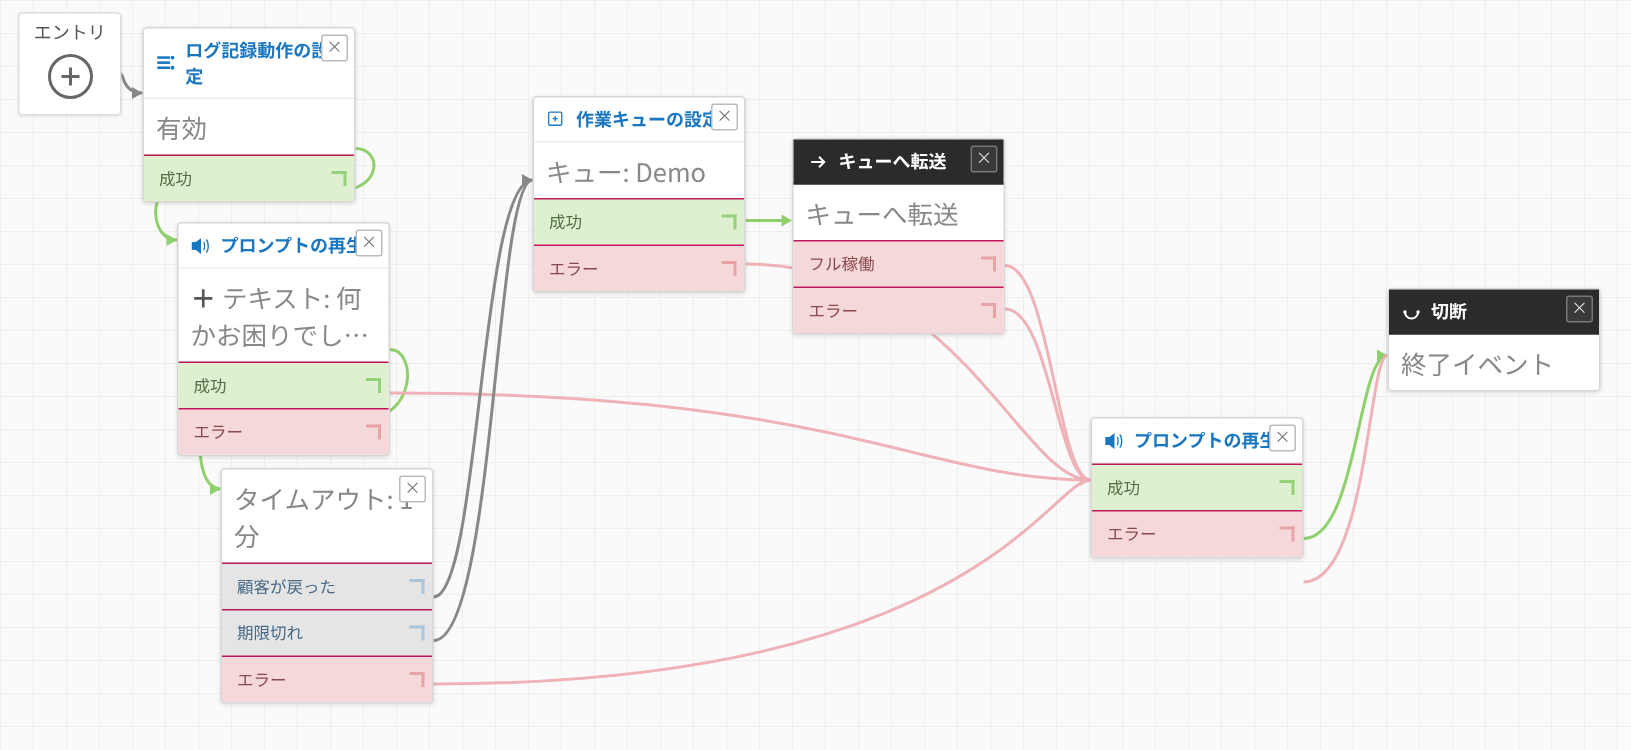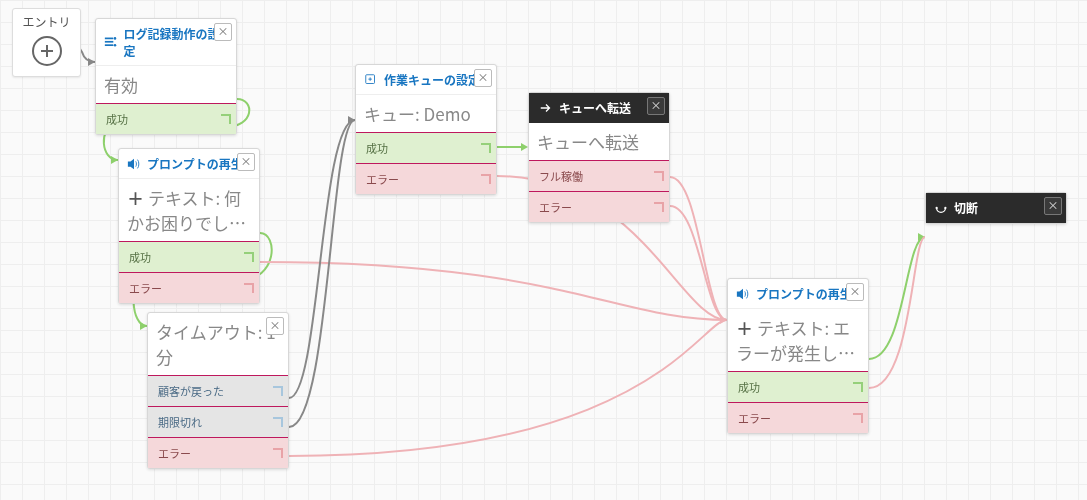--- a/index.html
+++ b/index.html
@@ -192,34 +192,32 @@
     <div class="hdr">
       <span class="icon">
         <svg viewBox="0 0 16 16" fill="currentColor">
             <polygon points="1,5 4,5 8,2 8,14 4,11 1,11"></polygon>
             <path d="M10 5c1 1 1 5 0 6" stroke="currentColor" fill="none"></path>
             <path d="M12 3c2 2 2 8 0 10" stroke="currentColor" fill="none"></path>
           </svg>
       </span>
       <span>プロンプトの再生</span>
     </div>
-    <div class="body">
-      <span class="plus">＋</span><span>テキスト: エラーが発生し…</span>
-    </div>
     <div class="row ok">成功</div>
     <div class="row err">エラー</div>
   </div>
 
   <div class="node dark" style="left:925px;top:192px;">
     <span class="close">×</span>
     <div class="hdr">
       <span class="icon">
         <svg viewBox="0 0 16 16" fill="currentColor">
             <path d="M3 8a5 5 0 0 0 10 0" stroke="currentColor" fill="none" stroke-width="1.5"></path>
             <circle cx="3" cy="8" r="1.3"></circle>
             <circle cx="13" cy="8" r="1.3"></circle>
           </svg>
       </span>
       <span>切断</span>
     </div>
+    <div class="body">終了イベント</div>
   </div>
 
 </div>
 
 </body></html>

